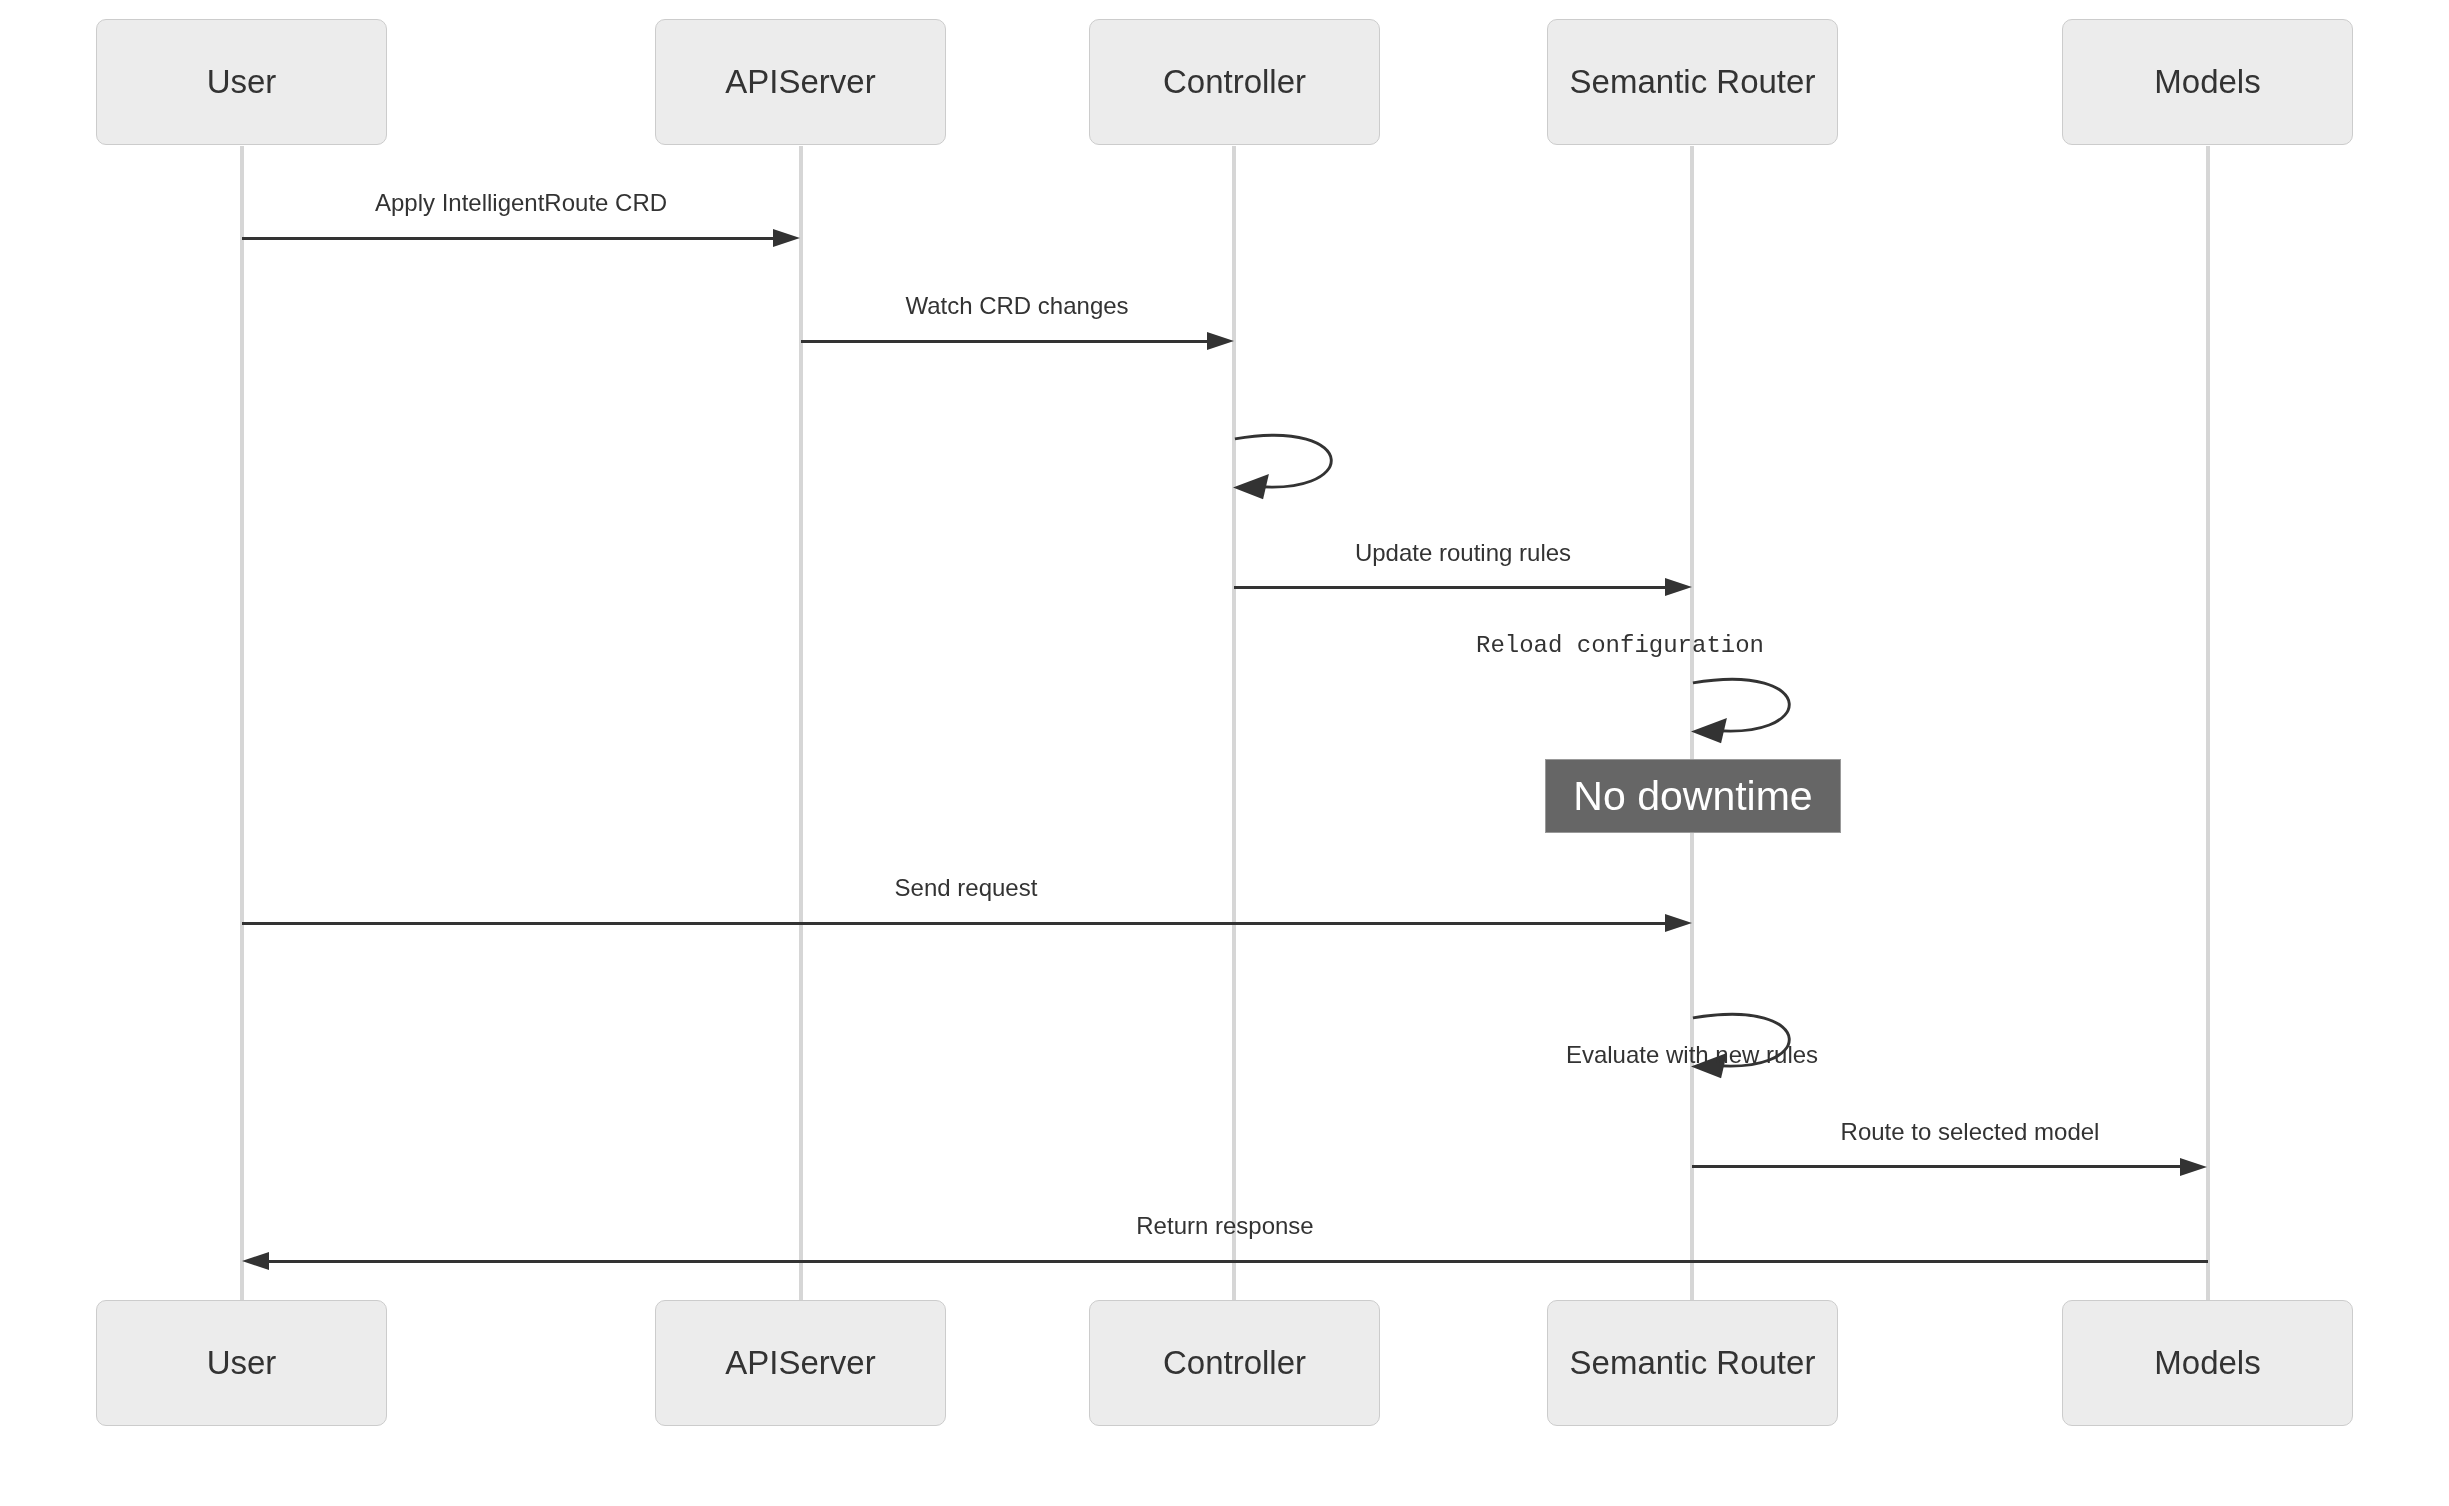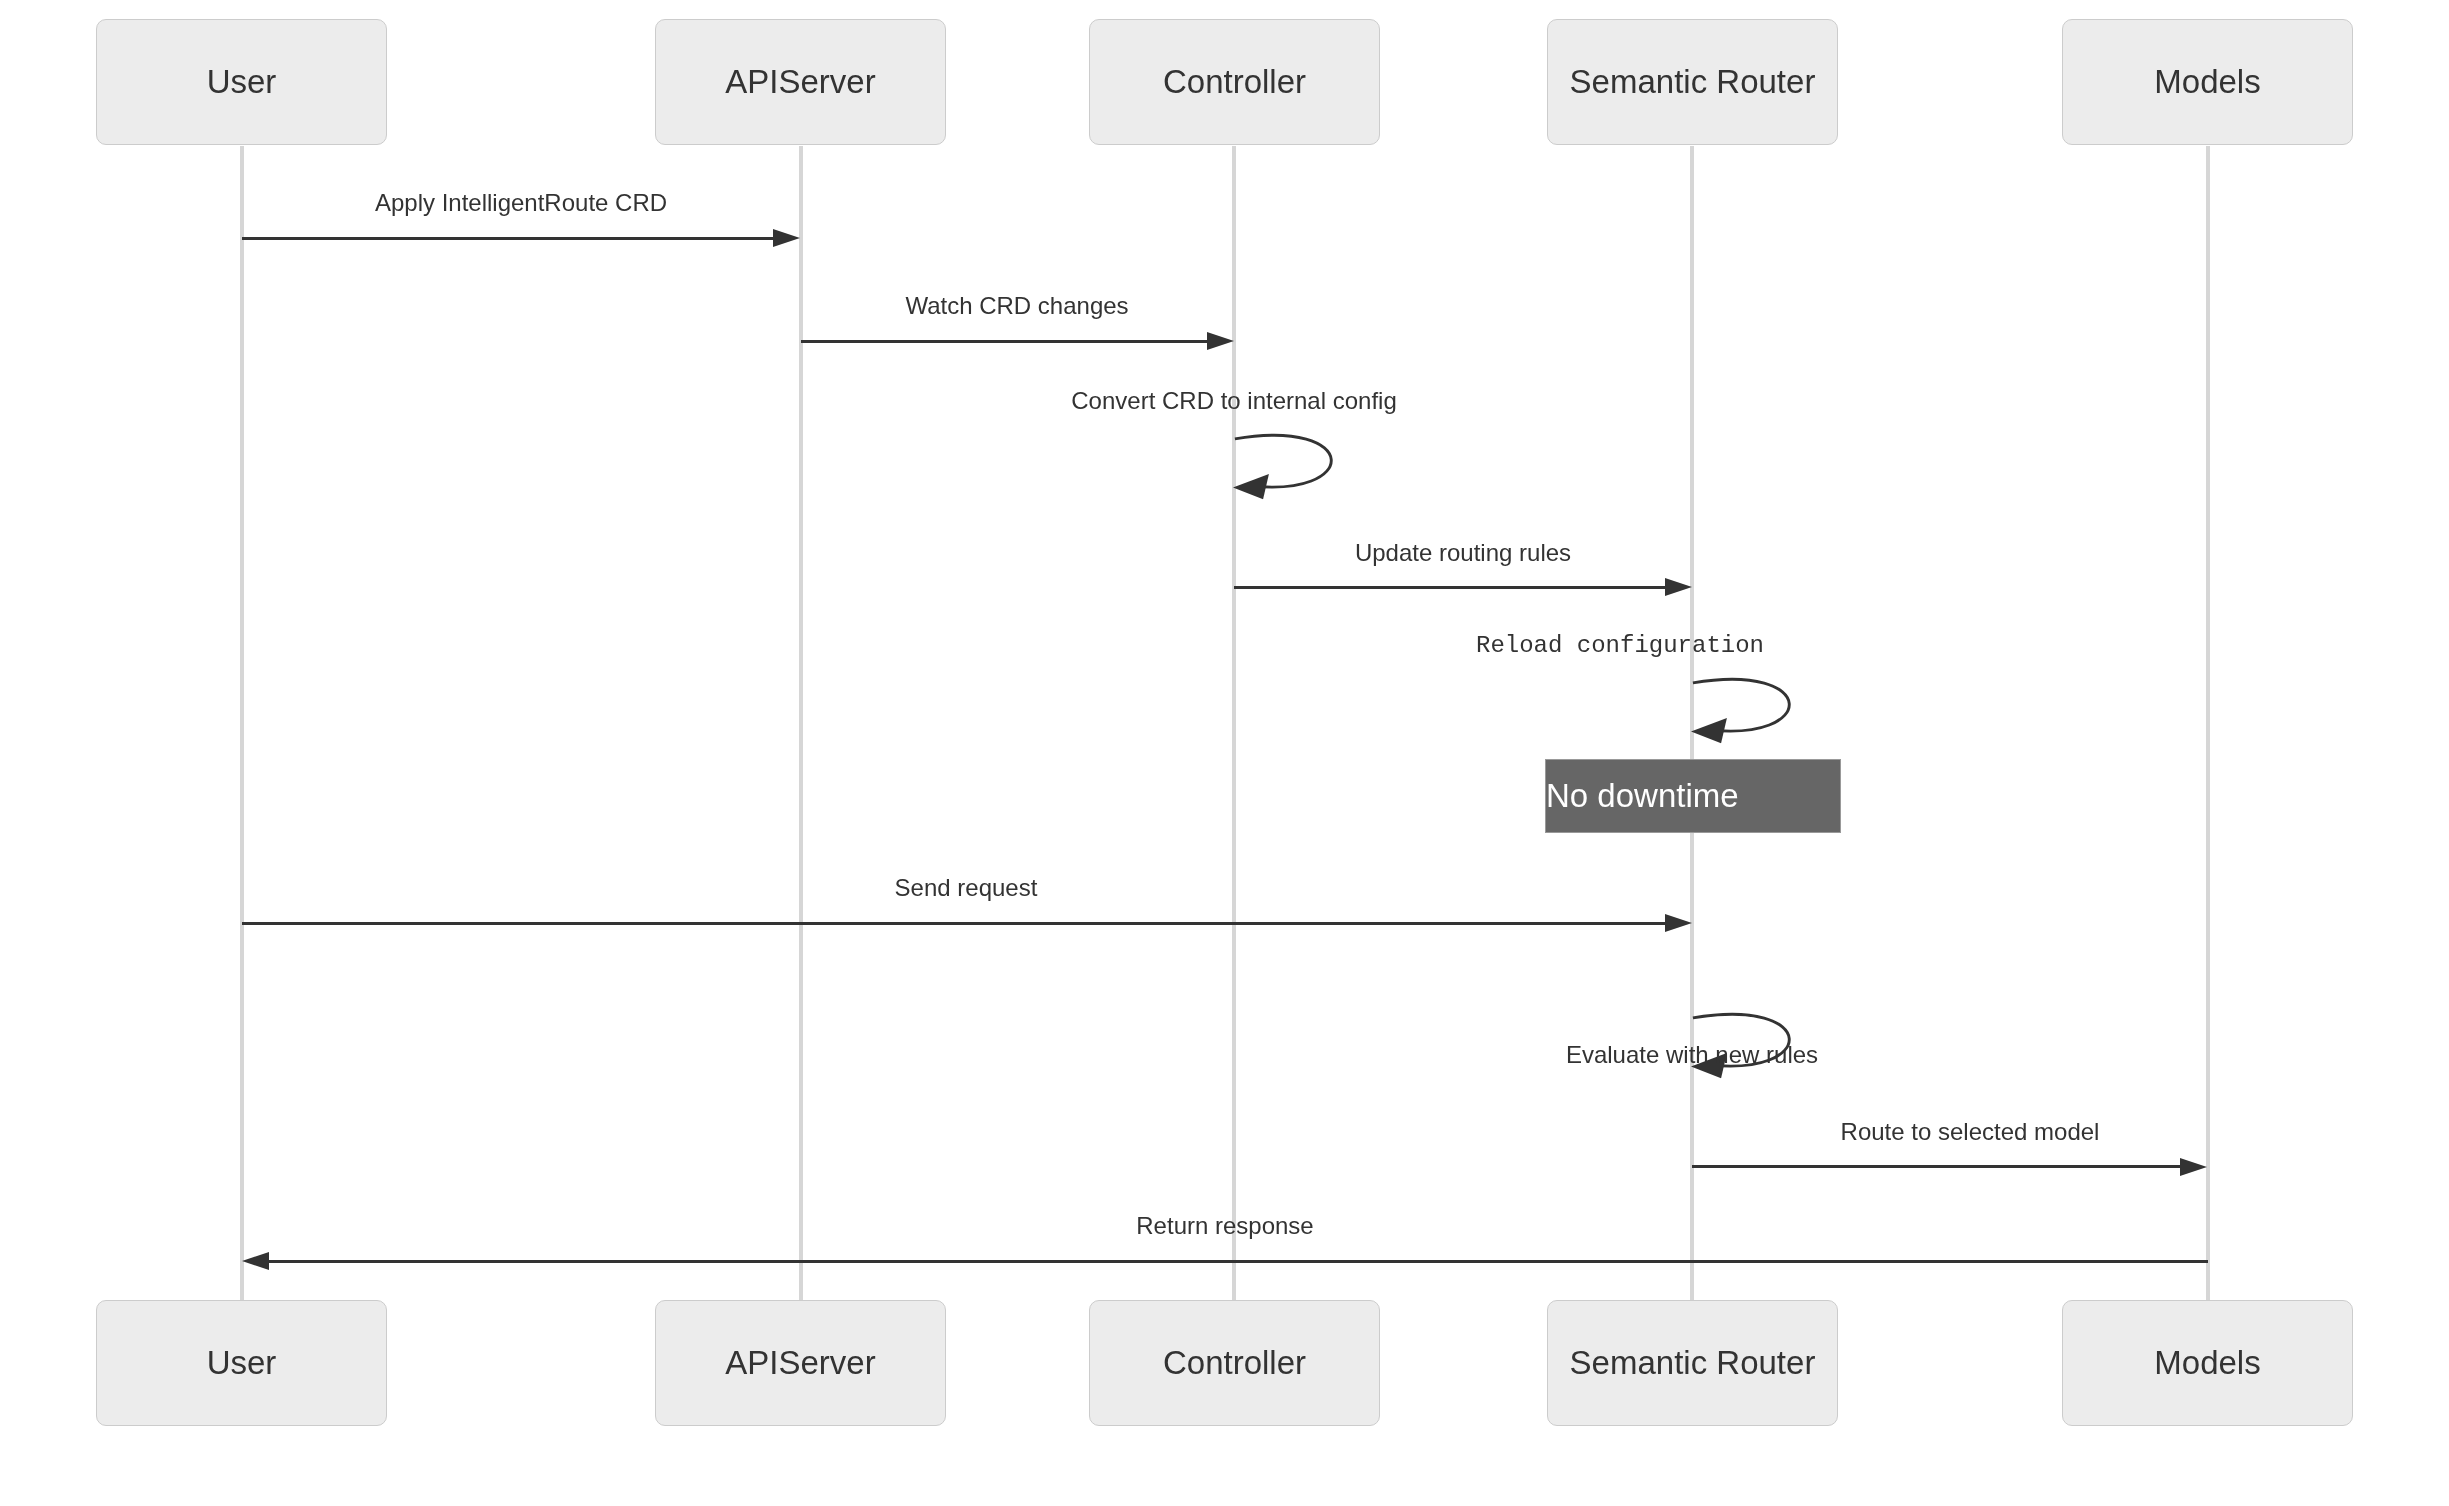--- a/index.html
+++ b/index.html
@@ -70,22 +70,22 @@
     z-index:2;
   }
   .self-loop path{fill:none;stroke:var(--msg);stroke-width:3px;}
   .self-loop polygon{fill:var(--msg);stroke:none;}
   .note-box{
     position:absolute;
     left:1545px;top:759px;width:296px;height:74px;
     box-sizing:border-box;
     background:var(--note-fill);
     border:1.9px solid var(--note-border);
-    display:flex;align-items:center;justify-content:flex-start;
-    font-size:33px;color:var(--note-text);
+    display:flex;align-items:center;justify-content:center;
+    font-size:41px;color:var(--note-text);
     z-index:4;
   }
 </style>
 </head>
 <body>
 
 <div id="canvas">
 
   <div class="lifeline" style="left:240px;top:146px;height:1155px;"></div>
   <div class="lifeline" style="left:799px;top:146px;height:1155px;"></div>
@@ -110,21 +110,20 @@
   </div>
 
   <div class="msg-label" style="left:521px;top:186px;">Apply IntelligentRoute CRD</div>
   <div class="msg-line" style="left:242px;top:237px;width:534px;"></div>
   <div class="arrowhead-right" style="left:773px;top:229px;"></div>
 
   <div class="msg-label" style="left:1017px;top:289px;">Watch CRD changes</div>
   <div class="msg-line" style="left:801px;top:340px;width:409px;"></div>
   <div class="arrowhead-right" style="left:1207px;top:332px;"></div>
 
-  <div class="msg-label" style="left:1234px;top:384px;">Convert CRD to internal config</div>
   <svg class="self-loop" style="left:1232px;top:431px;" width="136" height="78" viewBox="0 0 140 80">
     <path d="M 3 8 C 133 -14, 133 70, 16 56"></path>
     <polygon points="1,58 38,44 32,70"></polygon>
   </svg>
 
   <div class="msg-label" style="left:1463px;top:536px;">Update routing rules</div>
   <div class="msg-line" style="left:1234px;top:586px;width:431px;"></div>
   <div class="arrowhead-right" style="left:1665px;top:578px;"></div>
 
   <div class="msg-label" style="left:1620px;top:629px;font-family:Liberation Mono, monospace;">Reload configuration</div>

